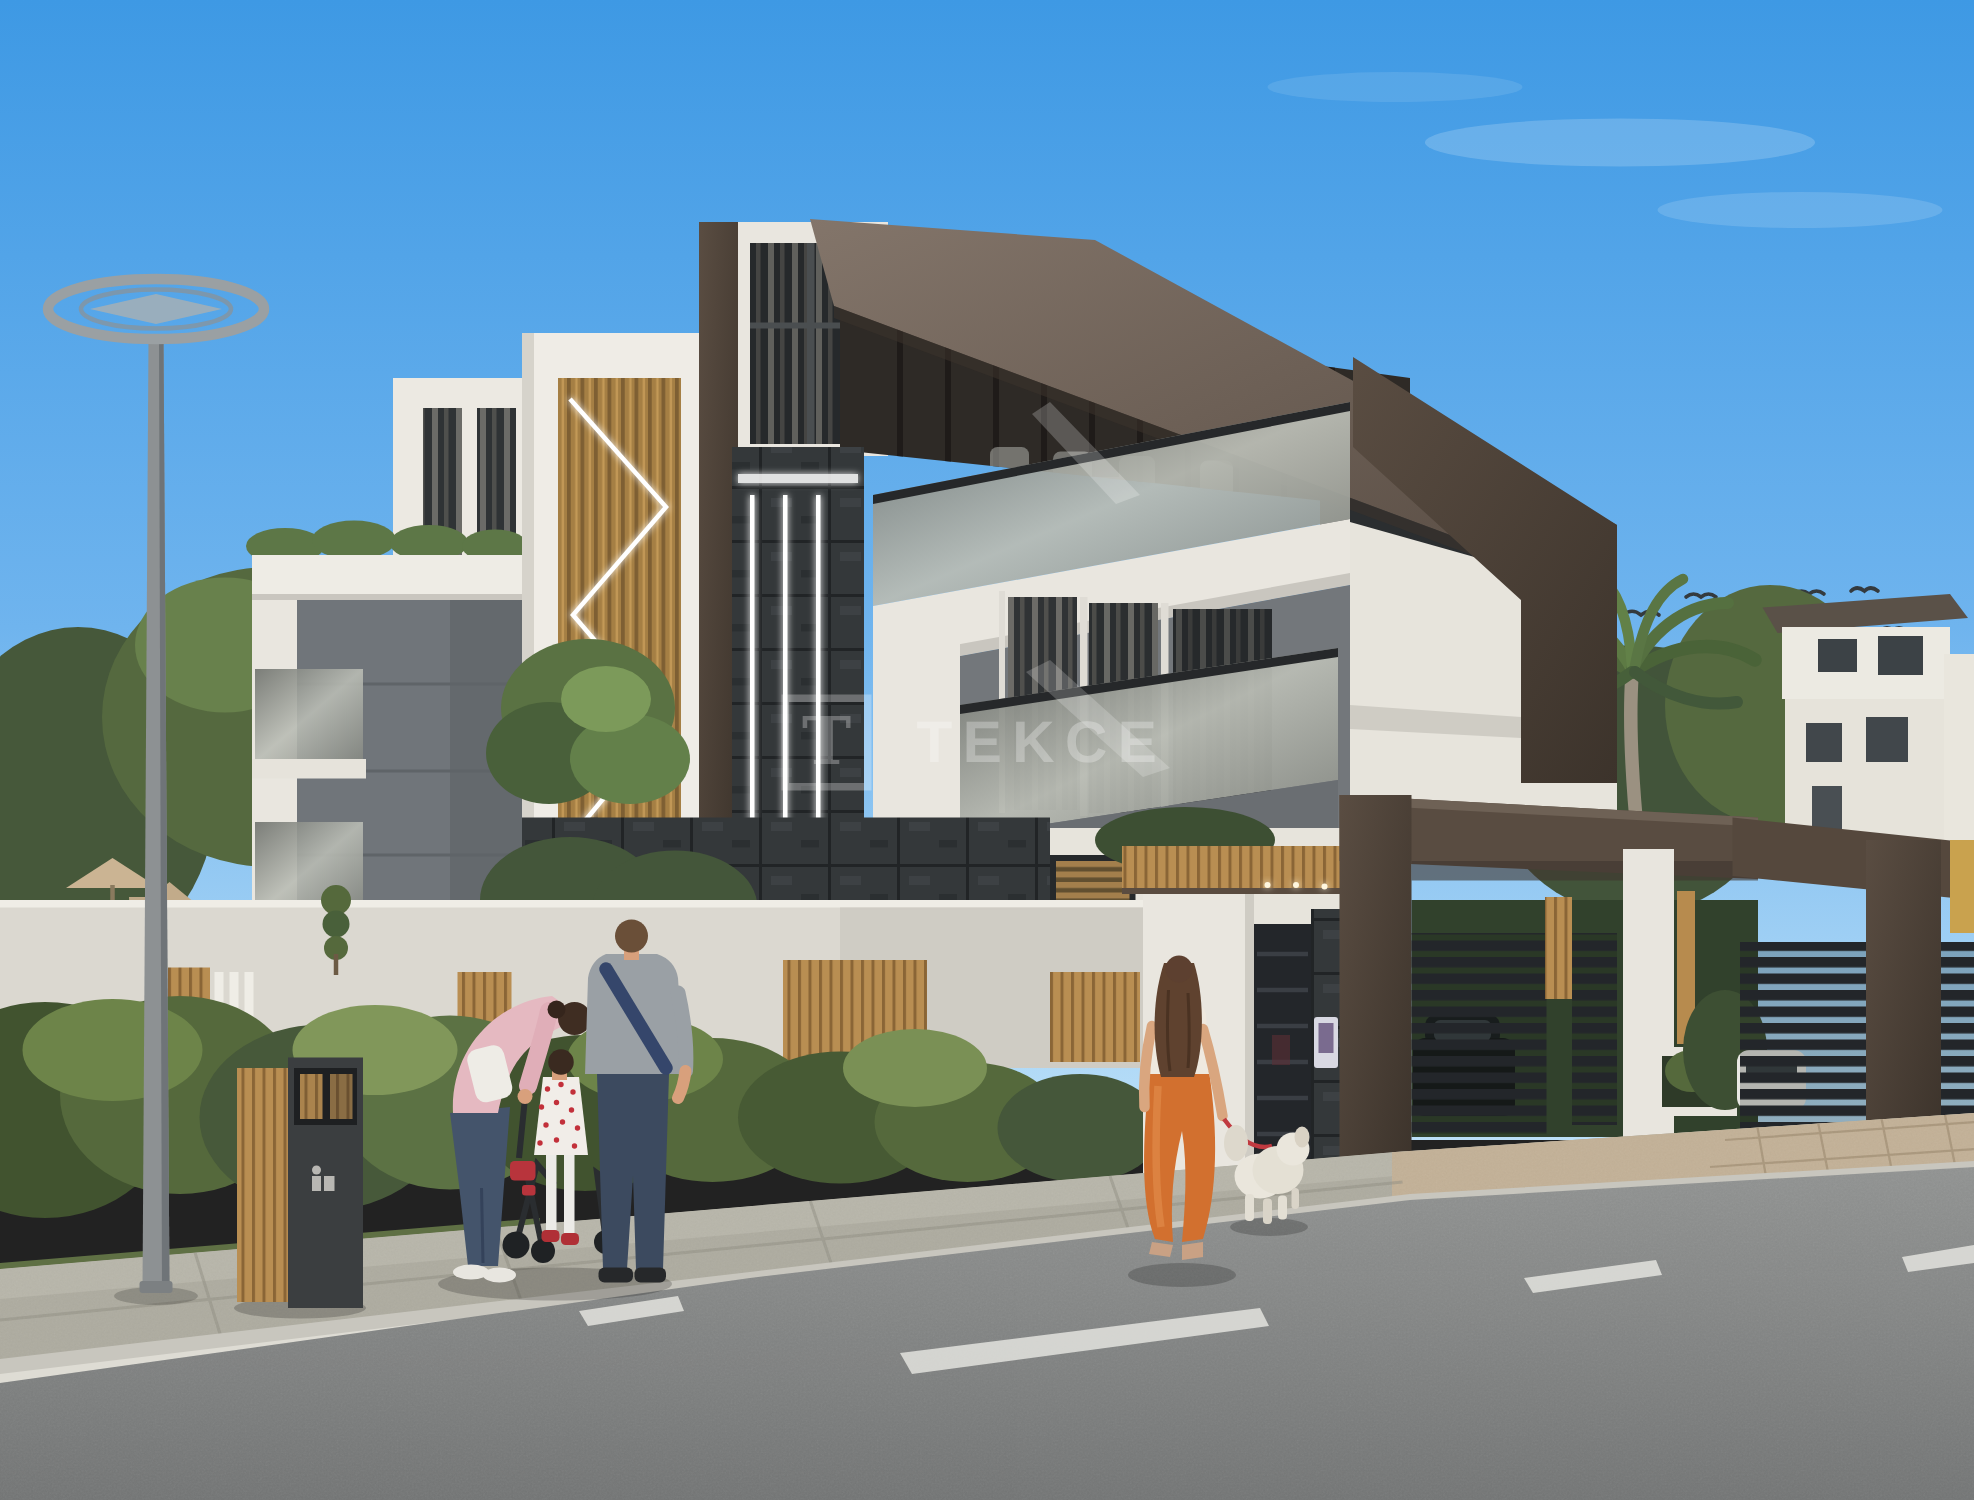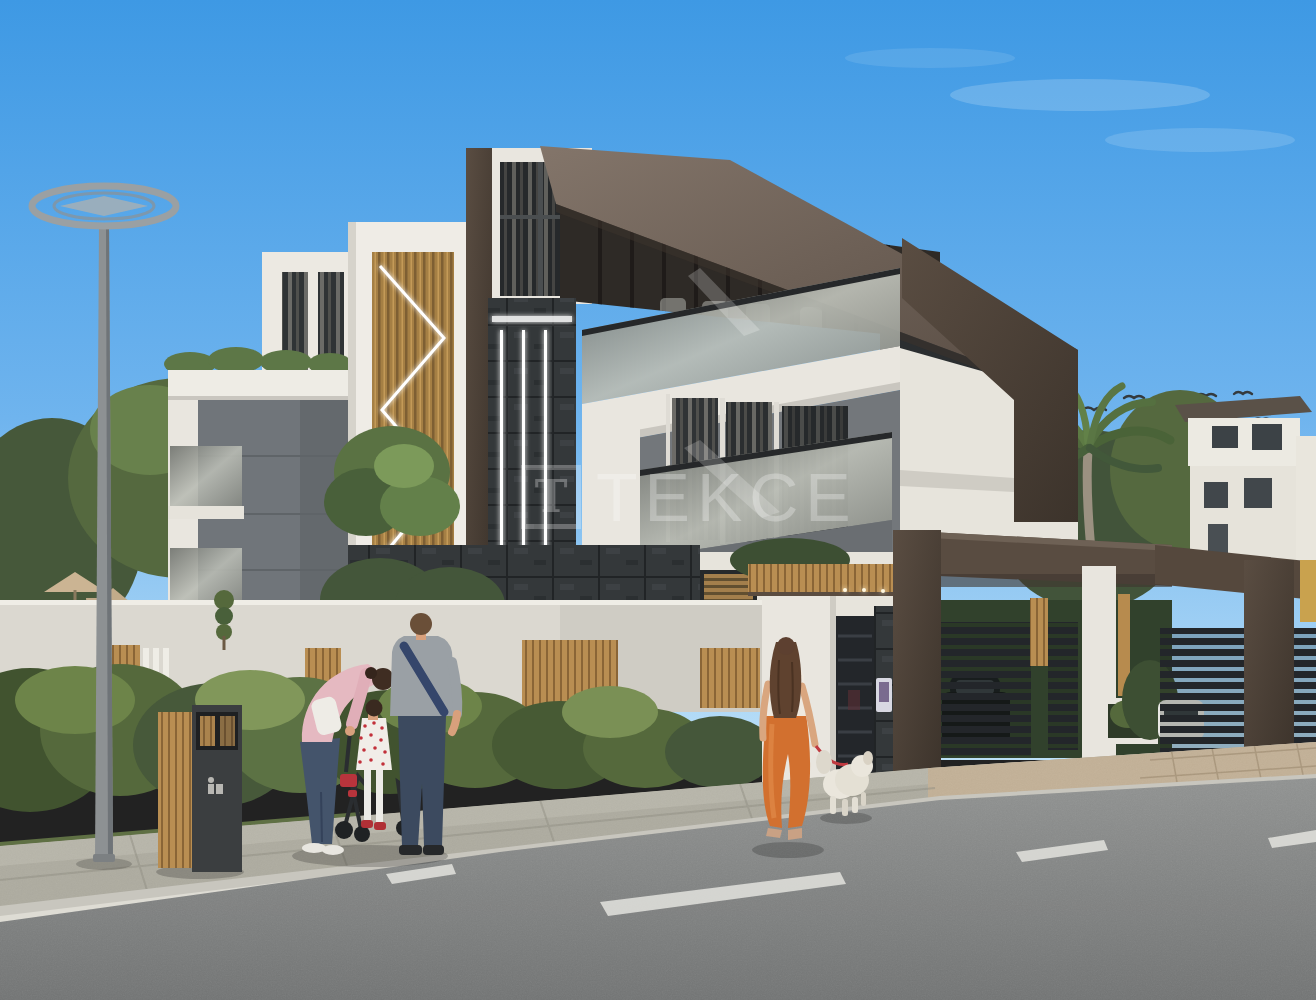--- a/index.html
+++ b/index.html
@@ -5,22 +5,22 @@
   html,body{margin:0;padding:0;background:#222;}
   .stage{position:relative;width:1316px;height:1000px;overflow:hidden;
          font-family:"Liberation Sans",sans-serif;}
   .stage svg{position:absolute;left:0;top:0;display:block;}
   .watermark{position:absolute;left:521px;top:463px;display:flex;align-items:center;
              opacity:0.28;color:#ffffff;pointer-events:none;}
   .wm-logo{width:50px;height:54px;border:5px solid #ffffff;display:flex;
            align-items:center;justify-content:center;
            font-family:"DejaVu Serif","Liberation Serif",serif;
            font-size:44px;font-weight:700;line-height:1;}
-  .wm-text{font-family:"Liberation Sans",sans-serif;font-size:68px;font-weight:400;
-           letter-spacing:7px;margin-left:15px;line-height:1;}
+  .wm-text{font-family:"Liberation Sans",sans-serif;font-size:39px;font-weight:700;
+           letter-spacing:7px;margin-left:30px;line-height:1;}
 </style>
 </head>
 <body>
 
 <div class="stage">
 <svg width="1316" height="1000" viewBox="0 0 1316 1000" xmlns="http://www.w3.org/2000/svg">
 <defs>
   <linearGradient id="skyG" x1="0" y1="0" x2="0" y2="1">
     <stop offset="0" stop-color="#3e99e4"></stop>
           <stop offset="0.55" stop-color="#6fb4ee"></stop>

